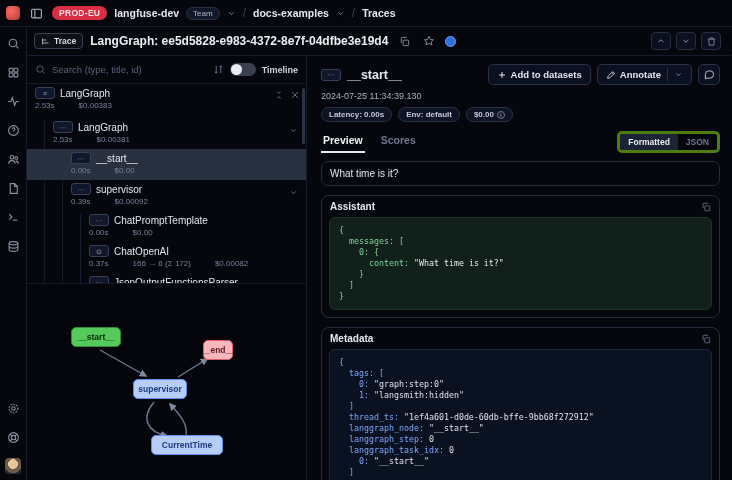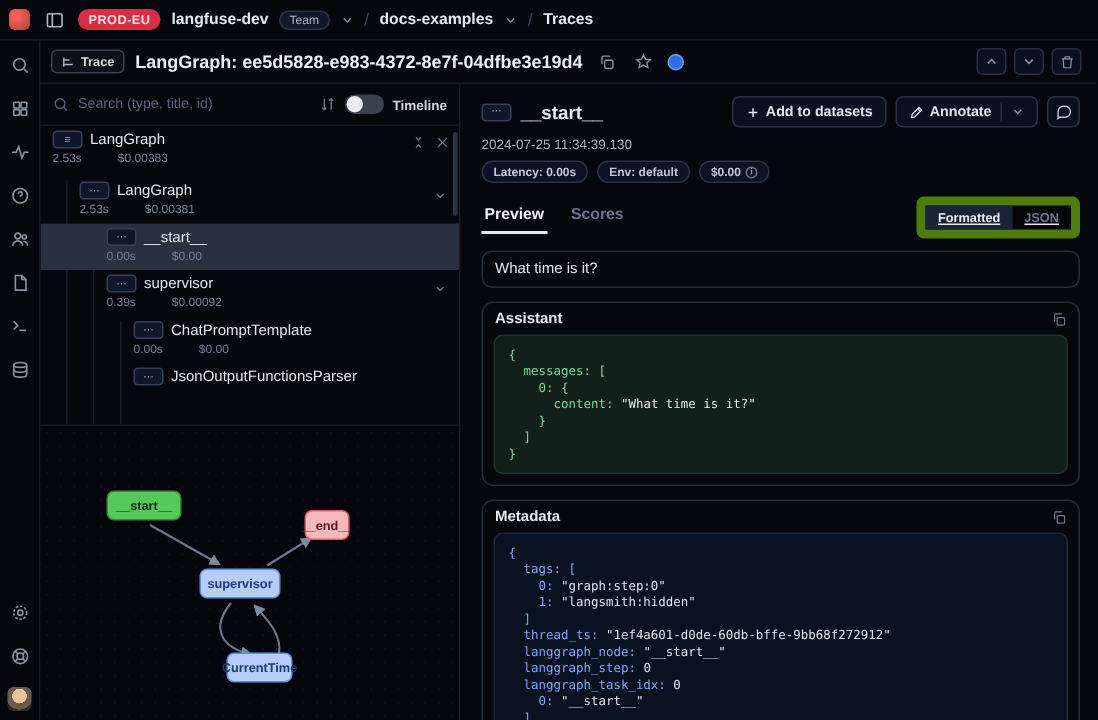--- a/index.html
+++ b/index.html
@@ -110,22 +110,22 @@
   .badge { display:flex; align-items:center; gap:3px; font-size:8px; color:#c3c9d6;
     border:1px solid #2a3346; background:#0d1324; padding:2px 7px;
     border-radius:9px; font-weight:bold; }
   .info-i { display:inline-flex; align-items:center; justify-content:center;
     width:8px; height:8px; border:1px solid #6d7690; border-radius:50%;
     font-size:6px; color:#8b93a3; font-family:"Liberation Serif",serif; }
   .tabs-row { display:flex; align-items:center; margin-top:9px; }
   .tab { font-size:10.5px; font-weight:bold; padding:2px 2px 5px; margin-right:14px;
     color:#6d7690; cursor:pointer; border-bottom:2px solid transparent; }
   .tab.active { color:#f0f2f6; border-bottom-color:#e6e8ee; }
-  .seg { margin-left:auto; display:flex; border:6px solid #4d7c0f; border-radius:5px;
-    overflow:hidden;text-decoration:underline; }
+  .seg { margin-left:auto; display:flex; border:3px solid #4d7c0f; border-radius:5px;
+    overflow:hidden; }
   .seg-item { font-size:8.5px; padding:3px 8px; color:#6d7690; cursor:pointer;
     font-weight:bold; }
   .seg-item.active { background:#1b2436; color:#eceef3; }
   .input-box { margin-top:8px; border:1px solid #232b3d; border-radius:7px;
     padding:6px 8px; font-size:10px; color:#e3e6ec; }
   .card { margin-top:9px; border:1px solid #232b3d; border-radius:8px;
     overflow:hidden; }
   .card-head { display:flex; align-items:center; padding:5px 8px; }
   .card-title { font-size:10px; font-weight:bold; }
   .copy-btn { margin-left:auto; color:#6d7690; cursor:pointer; }
@@ -376,20 +376,31 @@
       <div class="trow-main">
           <span class="ticon">⋯</span>
           <span class="tlabel">ChatPromptTemplate</span>
         </div>
       <div class="tmetrics">
           <span>0.00s</span>
           <span>$0.00</span>
         </div>
     </div>
 
+    <div class="trow ind3">
+      <div class="trow-main">
+          <span class="ticon">⊙</span>
+          <span class="tlabel">ChatOpenAI</span>
+        </div>
+      <div class="tmetrics">
+          <span>0.37s</span>
+          <span>166 → 6 (Σ 172)</span>
+          <span>$0.00082</span>
+        </div>
+    </div>
 
     <div class="trow ind3">
       <div class="trow-main">
           <span class="ticon">⋯</span>
           <span class="tlabel">JsonOutputFunctionsParser</span>
         </div>
     </div>
 
     <div class="scroll-thumb"></div>
   </div>
@@ -402,21 +413,21 @@
         </marker>
       </defs>
       <path d="M73,66 L119,92" stroke="#6e7890" stroke-width="1.4" fill="none" marker-end="url(#arr)"></path>
       <path d="M151,93 L180,75" stroke="#6e7890" stroke-width="1.4" fill="none" marker-end="url(#arr)"></path>
       <path d="M127,118 C113,135 121,148 140,152" stroke="#6e7890" stroke-width="1.4" fill="none" marker-end="url(#arr)"></path>
       <path d="M159,152 C161,139 152,130 143,120" stroke="#6e7890" stroke-width="1.4" fill="none" marker-end="url(#arr)"></path>
     </svg>
     <div class="gnode green abs" style="left:44px; top:43px; width:50px;">__start__</div>
     <div class="gnode pink abs" style="left:176px; top:56px; width:30px;">__end__</div>
     <div class="gnode blue abs" style="left:106px; top:95px; width:54px;">supervisor</div>
-    <div class="gnode blue abs" style="left:124px; top:151px; width:44px;">CurrentTime</div>
+    <div class="gnode blue abs" style="left:124px; top:151px; width:72px;">CurrentTime</div>
   </div>
 </div>
 
 <div class="right-col">
 
   <div class="detail-head">
     <span class="ticon">⋯</span>
     <span class="detail-title">__start__</span>
     <div class="dh-buttons">
       <span class="btn">

